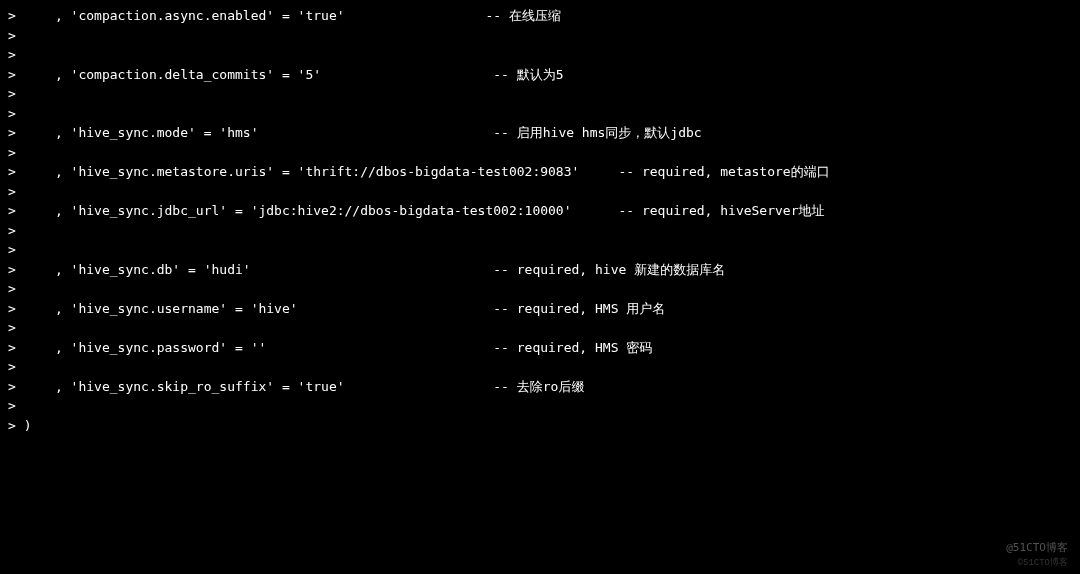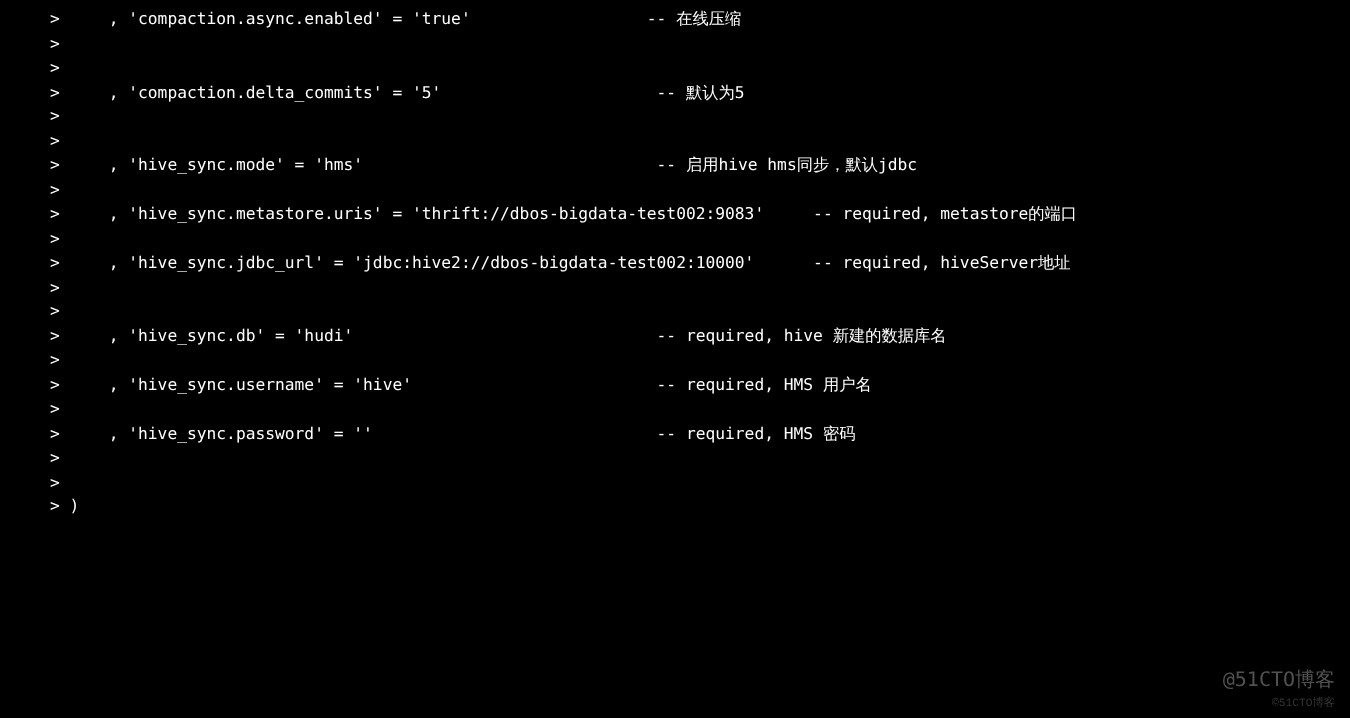--- a/index.html
+++ b/index.html
@@ -15,28 +15,27 @@
       line-height: 1.5;
       padding: 6px 8px;
       width: 1080px;
       height: 574px;
       overflow: hidden;
       position: relative;
     }
     .terminal-line {
       white-space: pre;
       min-height: 19px;
-      margin-left: 32px;
     }
     .watermark {
       position: absolute;
       bottom: 18px;
       right: 12px;
       color: #888888;
-      font-size: 16px;
+      font-size: 11px;
       opacity: 0.6;
     }
     .watermark-sub {
       position: absolute;
       bottom: 4px;
       right: 12px;
       color: #666666;
       font-size: 9px;
       opacity: 0.5;
       font-family: Liberation Mono, monospace;
@@ -61,20 +60,21 @@
   <div class="terminal-line">&gt;</div>
   <div class="terminal-line">&gt;     , 'hive_sync.jdbc_url' = 'jdbc:hive2://dbos-bigdata-test002:10000'      -- required, hiveServer地址</div>
   <div class="terminal-line">&gt;</div>
   <div class="terminal-line">&gt;</div>
   <div class="terminal-line">&gt;     , 'hive_sync.db' = 'hudi'                               -- required, hive 新建的数据库名</div>
   <div class="terminal-line">&gt;</div>
   <div class="terminal-line">&gt;     , 'hive_sync.username' = 'hive'                         -- required, HMS 用户名</div>
   <div class="terminal-line">&gt;</div>
   <div class="terminal-line">&gt;     , 'hive_sync.password' = ''                             -- required, HMS 密码</div>
   <div class="terminal-line">&gt;</div>
+  <div class="terminal-line">&gt;     , 'hive_sync.skip_ro_suffix' = 'true'                   -- 去除ro后缀</div>
   <div class="terminal-line">&gt;</div>
   <div class="terminal-line">&gt; )</div>
 </div>
 
 <div class="spacer"></div>
 
 <div class="watermark">@51CTO博客</div>
 <div class="watermark-sub">©51CTO博客</div>
 
 </body></html>

